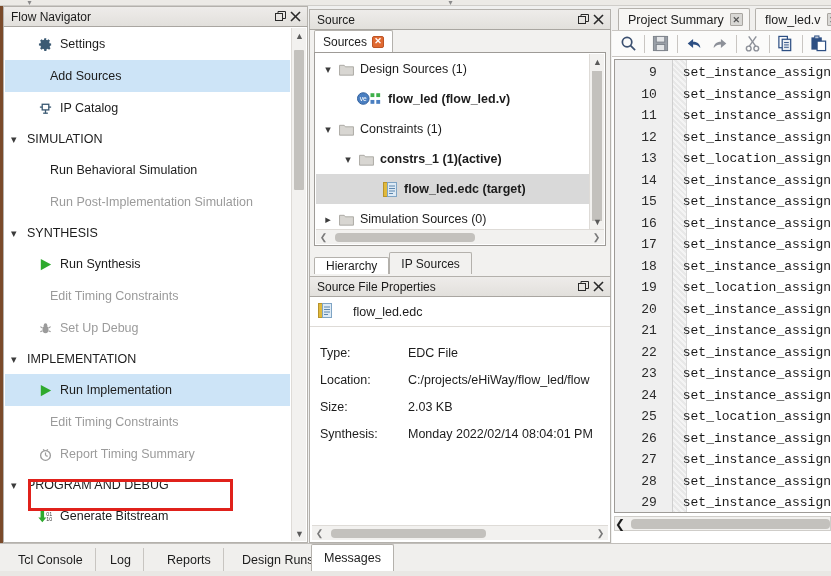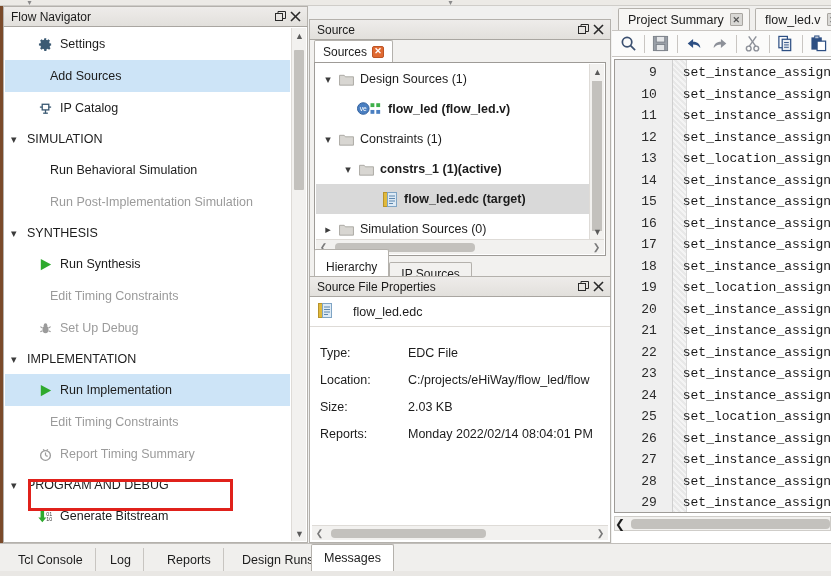--- a/index.html
+++ b/index.html
@@ -87,21 +87,21 @@
   }
   .fn-group .chev { width: 16px; color: #3b3b3b; font-size: 11px; }
   .fn-row.noicon { padding-left: 45px; }
   .red-box {
     position: absolute; border: 3px solid #e0211b;
     pointer-events: none;
   }
 
   
   #source-panel {
-    position: absolute; left: 309px; top: 19px; width: 302px; height: 268px;
+    position: absolute; left: 309px; top: 9px; width: 302px; height: 268px;
   }
   #source-panel .body {
     position: absolute; left: 0; top: 21px; right: 0; bottom: 0;
     background: #f2f1ef; border: 1px solid #b4b1ac; border-top: none;
   }
   .tabrow { position: absolute; left: 0; top: 0; right: 0; height: 38px; }
   .tab {
     position: absolute; top: 2px; height: 20px;
     display: flex; align-items: center; gap: 5px;
     padding: 0 8px;
@@ -150,21 +150,21 @@
   .hsb .thumb { position:absolute; left: 4px; width: 140px; top: 1px; height: 9px; background:#c3c1bd; border-radius: 4px; }
   .hsb .arrow { color:#7a7a7a; }
 
   .subtabs { position: absolute; left: 4px; bottom: 2px; height: 24px; display: flex; }
   .subtab {
     height: 22px; align-self: flex-end;
     display: flex; align-items: center; padding: 0 11px;
     background: #f2f1ef; border: 1px solid #b4b1ac; border-bottom: none;
     border-radius: 2px 2px 0 0; font-size: 12px; color: #1c1c1c;
   }
-  .subtab.active { background: #ffffff; height: 35px; }
+  .subtab.active { background: #ffffff; height: 17px; }
 
   
   #props-panel {
     position: absolute; left: 309px; top: 276px; width: 302px; height: 267px;
   }
   #props-panel .body {
     position: absolute; left: 0; top: 21px; right: 0; bottom: 0;
     background: #ffffff; border: 1px solid #b4b1ac; border-top: none;
   }
   .props-head {
@@ -572,21 +572,21 @@
         </div>
         <div class="props-row">
           <span class="k">Location:</span>
           <span class="v">C:/projects/eHiWay/flow_led/flow</span>
         </div>
         <div class="props-row">
           <span class="k">Size:</span>
           <span class="v">2.03 KB</span>
         </div>
         <div class="props-row">
-          <span class="k">Reports:</span>
+          <span class="k">Synthesis:</span>
           <span class="v">Monday 2022/02/14 08:04:01 PM</span>
         </div>
       </div>
       <div class="hsb" style="left:2px;right:2px;bottom:2px;">
         <div class="arrow">❮</div>
         <div class="track">
             <div class="thumb" style="width:155px;"></div>
           </div>
         <div class="arrow">❯</div>
       </div>

